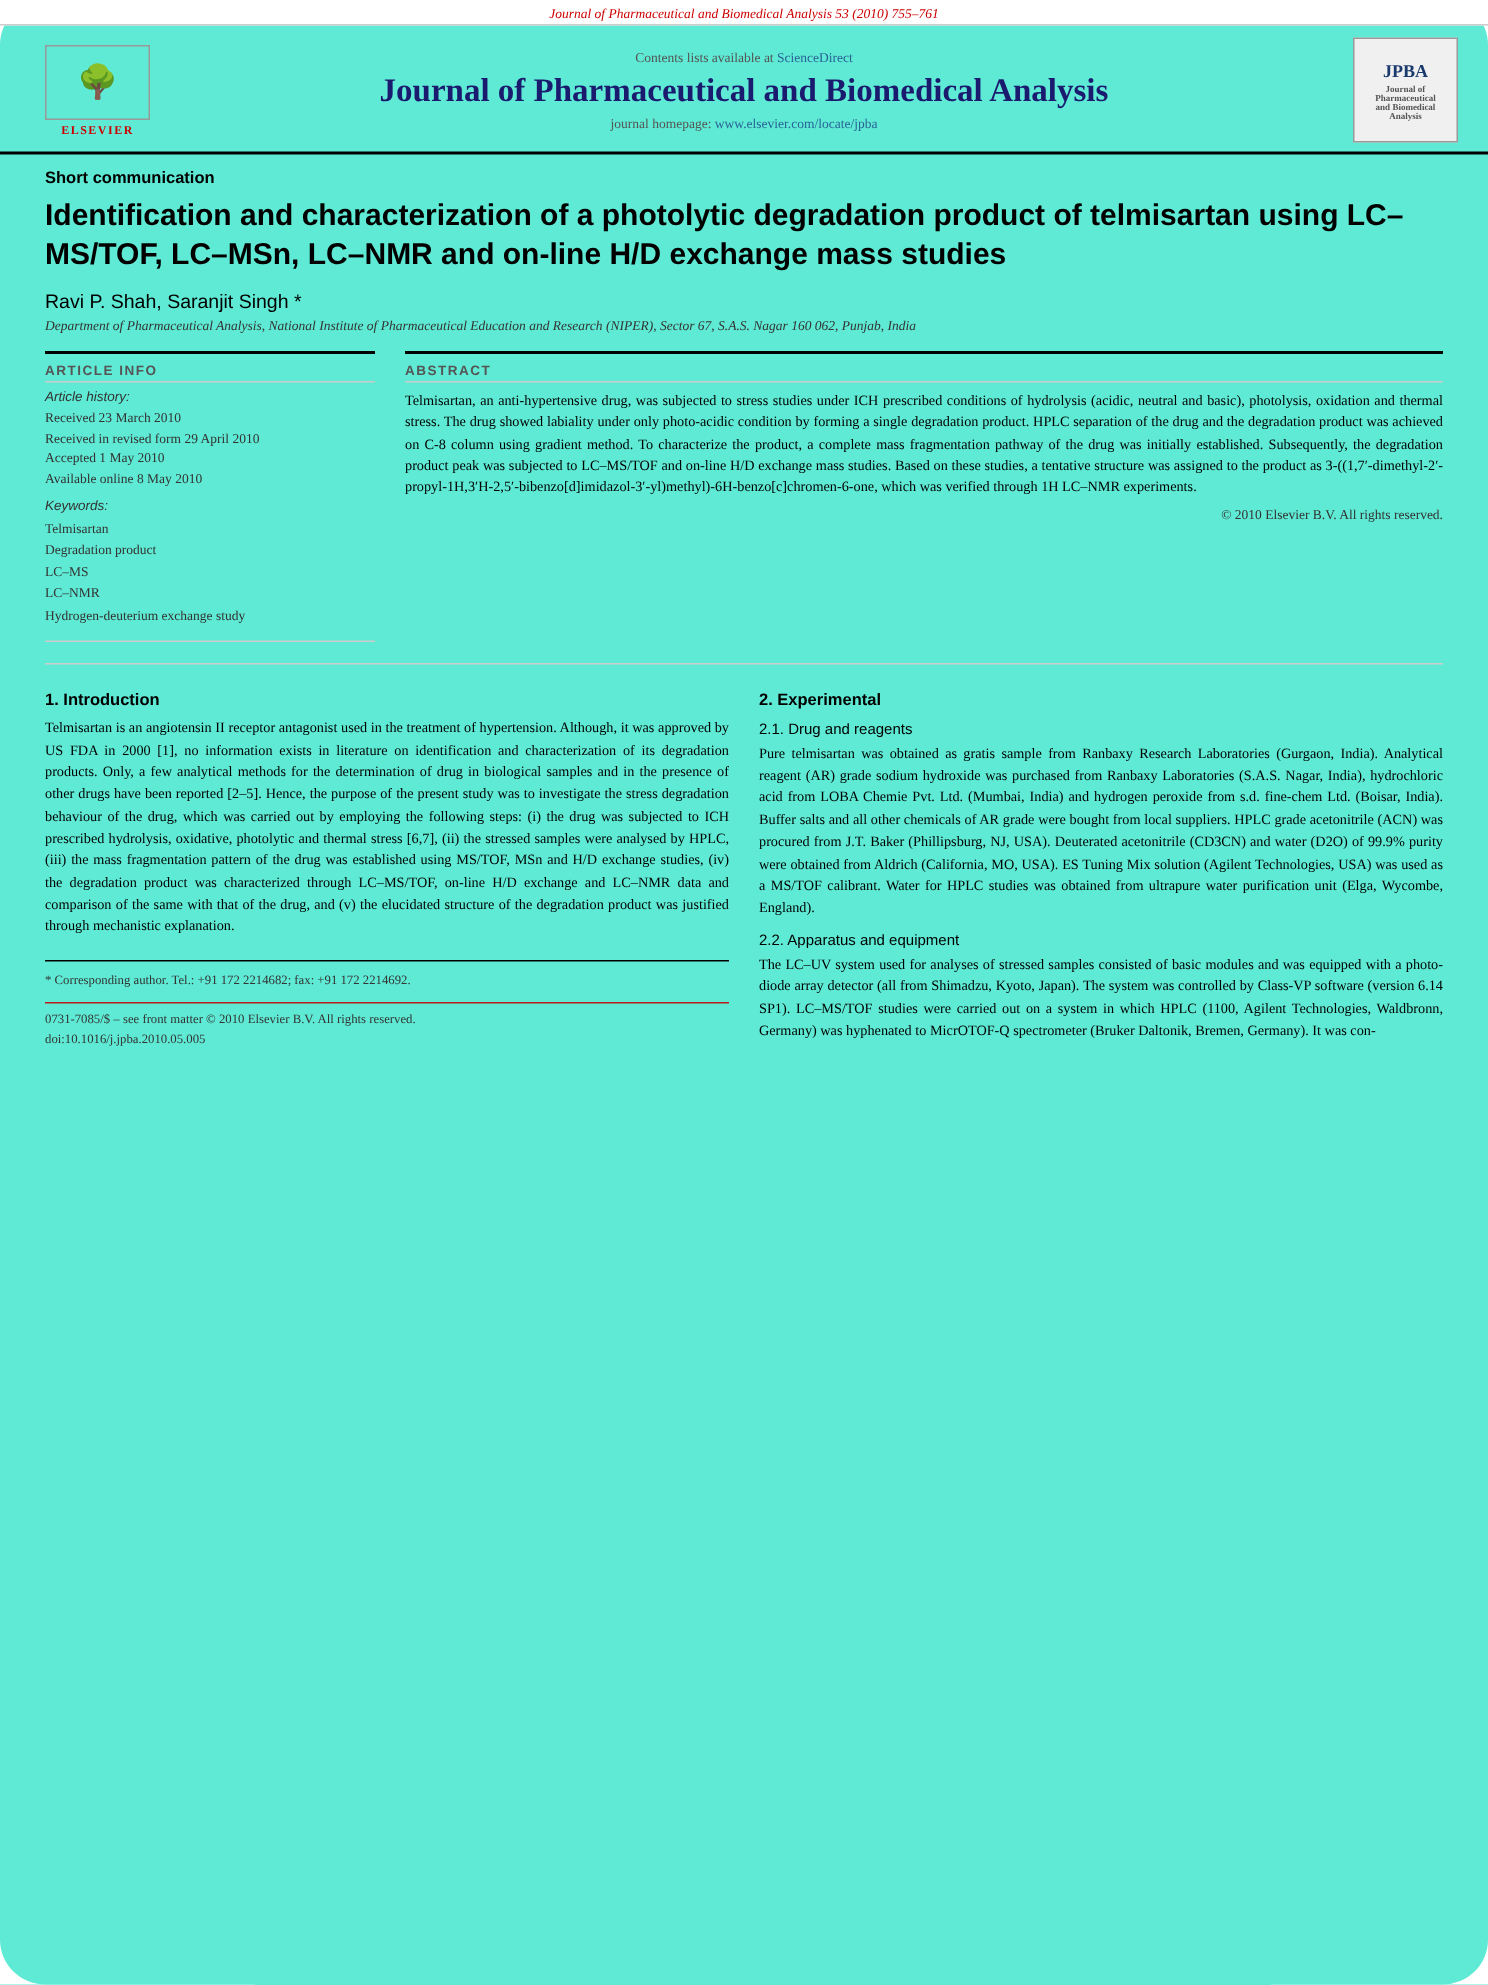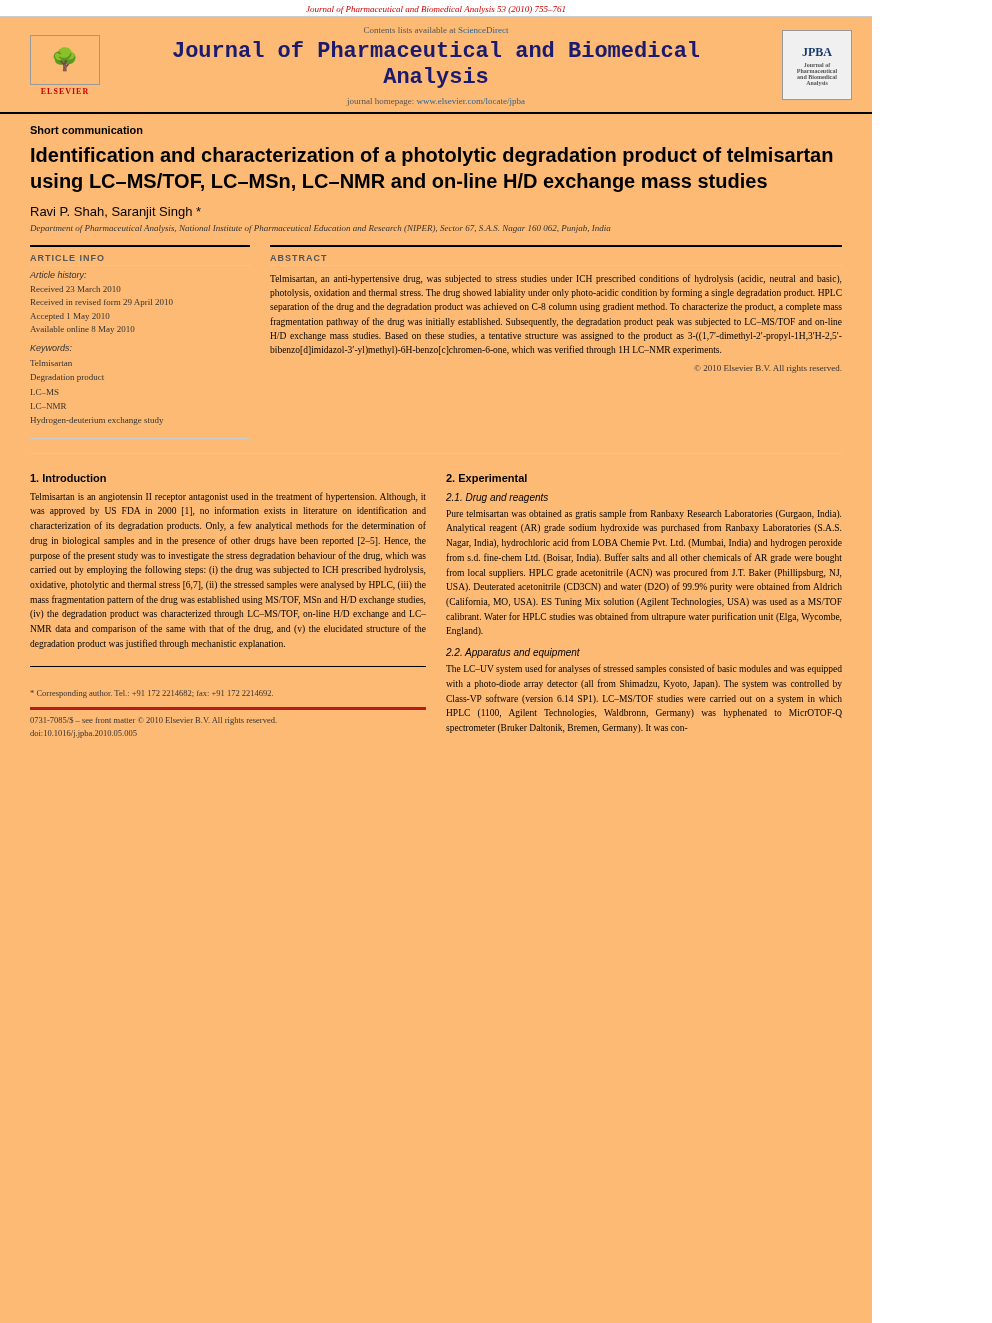--- a/index.html
+++ b/index.html
@@ -5,25 +5,26 @@
     * { margin: 0; padding: 0; box-sizing: border-box; }
     body {
       font-family: 'Times New Roman', Times, serif;
       font-size: 10px;
       background: #fff;
       color: #000;
       width: 992px;
       min-height: 1323px;
     }
     .page {
-      width: 872px;
+      width: 992px;
       min-height: 1323px;
-      background: #fdba74;
+      background: #5eead4;
       padding: 0;
       position: relative;
+      border-radius: 30px;
     }
     
     .top-bar {
       background: #fff;
       text-align: center;
       padding: 4px 0 2px;
       border-bottom: 1px solid #ccc;
       font-size: 9px;
       color: #c00;
       font-style: italic;
@@ -72,21 +73,21 @@
     .header-contents {
       font-size: 9px;
       color: #555;
       margin-bottom: 4px;
     }
     .header-contents a { color: #2a6496; text-decoration: none; }
     .journal-title-main {
       font-size: 22px;
       font-weight: bold;
       color: #1a1a6e;
-      font-family: Liberation Mono, monospace;
+      font-family: Liberation Serif, serif;
       line-height: 1.2;
     }
     .journal-homepage {
       font-size: 9px;
       color: #555;
       margin-top: 4px;
     }
     .journal-homepage a { color: #2a6496; text-decoration: none; }
     .header-right {
       width: 90px;
@@ -240,47 +241,46 @@
     .section-heading {
       font-family: Arial, sans-serif;
       font-size: 11px;
       font-weight: bold;
       margin-bottom: 6px;
       margin-top: 4px;
     }
     .subsection-heading {
       font-family: Arial, sans-serif;
       font-size: 10px;
-      font-style: italic;
       margin-bottom: 4px;
       margin-top: 8px;
     }
 
     .body-text {
       font-size: 9.5px;
       line-height: 1.55;
       text-align: justify;
       color: #000;
     }
 
     .footnote-area {
       border-top: 1px solid #000;
       margin-top: 14px;
-      padding-top: 20px;
+      padding-top: 6px;
     }
     .footnote-text {
       font-size: 8.5px;
       line-height: 1.5;
       color: #333;
     }
     .footer-bar {
       margin-top: 8px;
       font-size: 8.5px;
       color: #333;
-      border-top: 3px solid #b91c1c;
+      border-top: 1px solid #b91c1c;
       padding-top: 4px;
     }
   </style>
 </head>
 <body>
 
 <div class="page">
 
   <div class="top-bar">
     <span>Journal of Pharmaceutical and Biomedical Analysis 53 (2010) 755–761</span>

